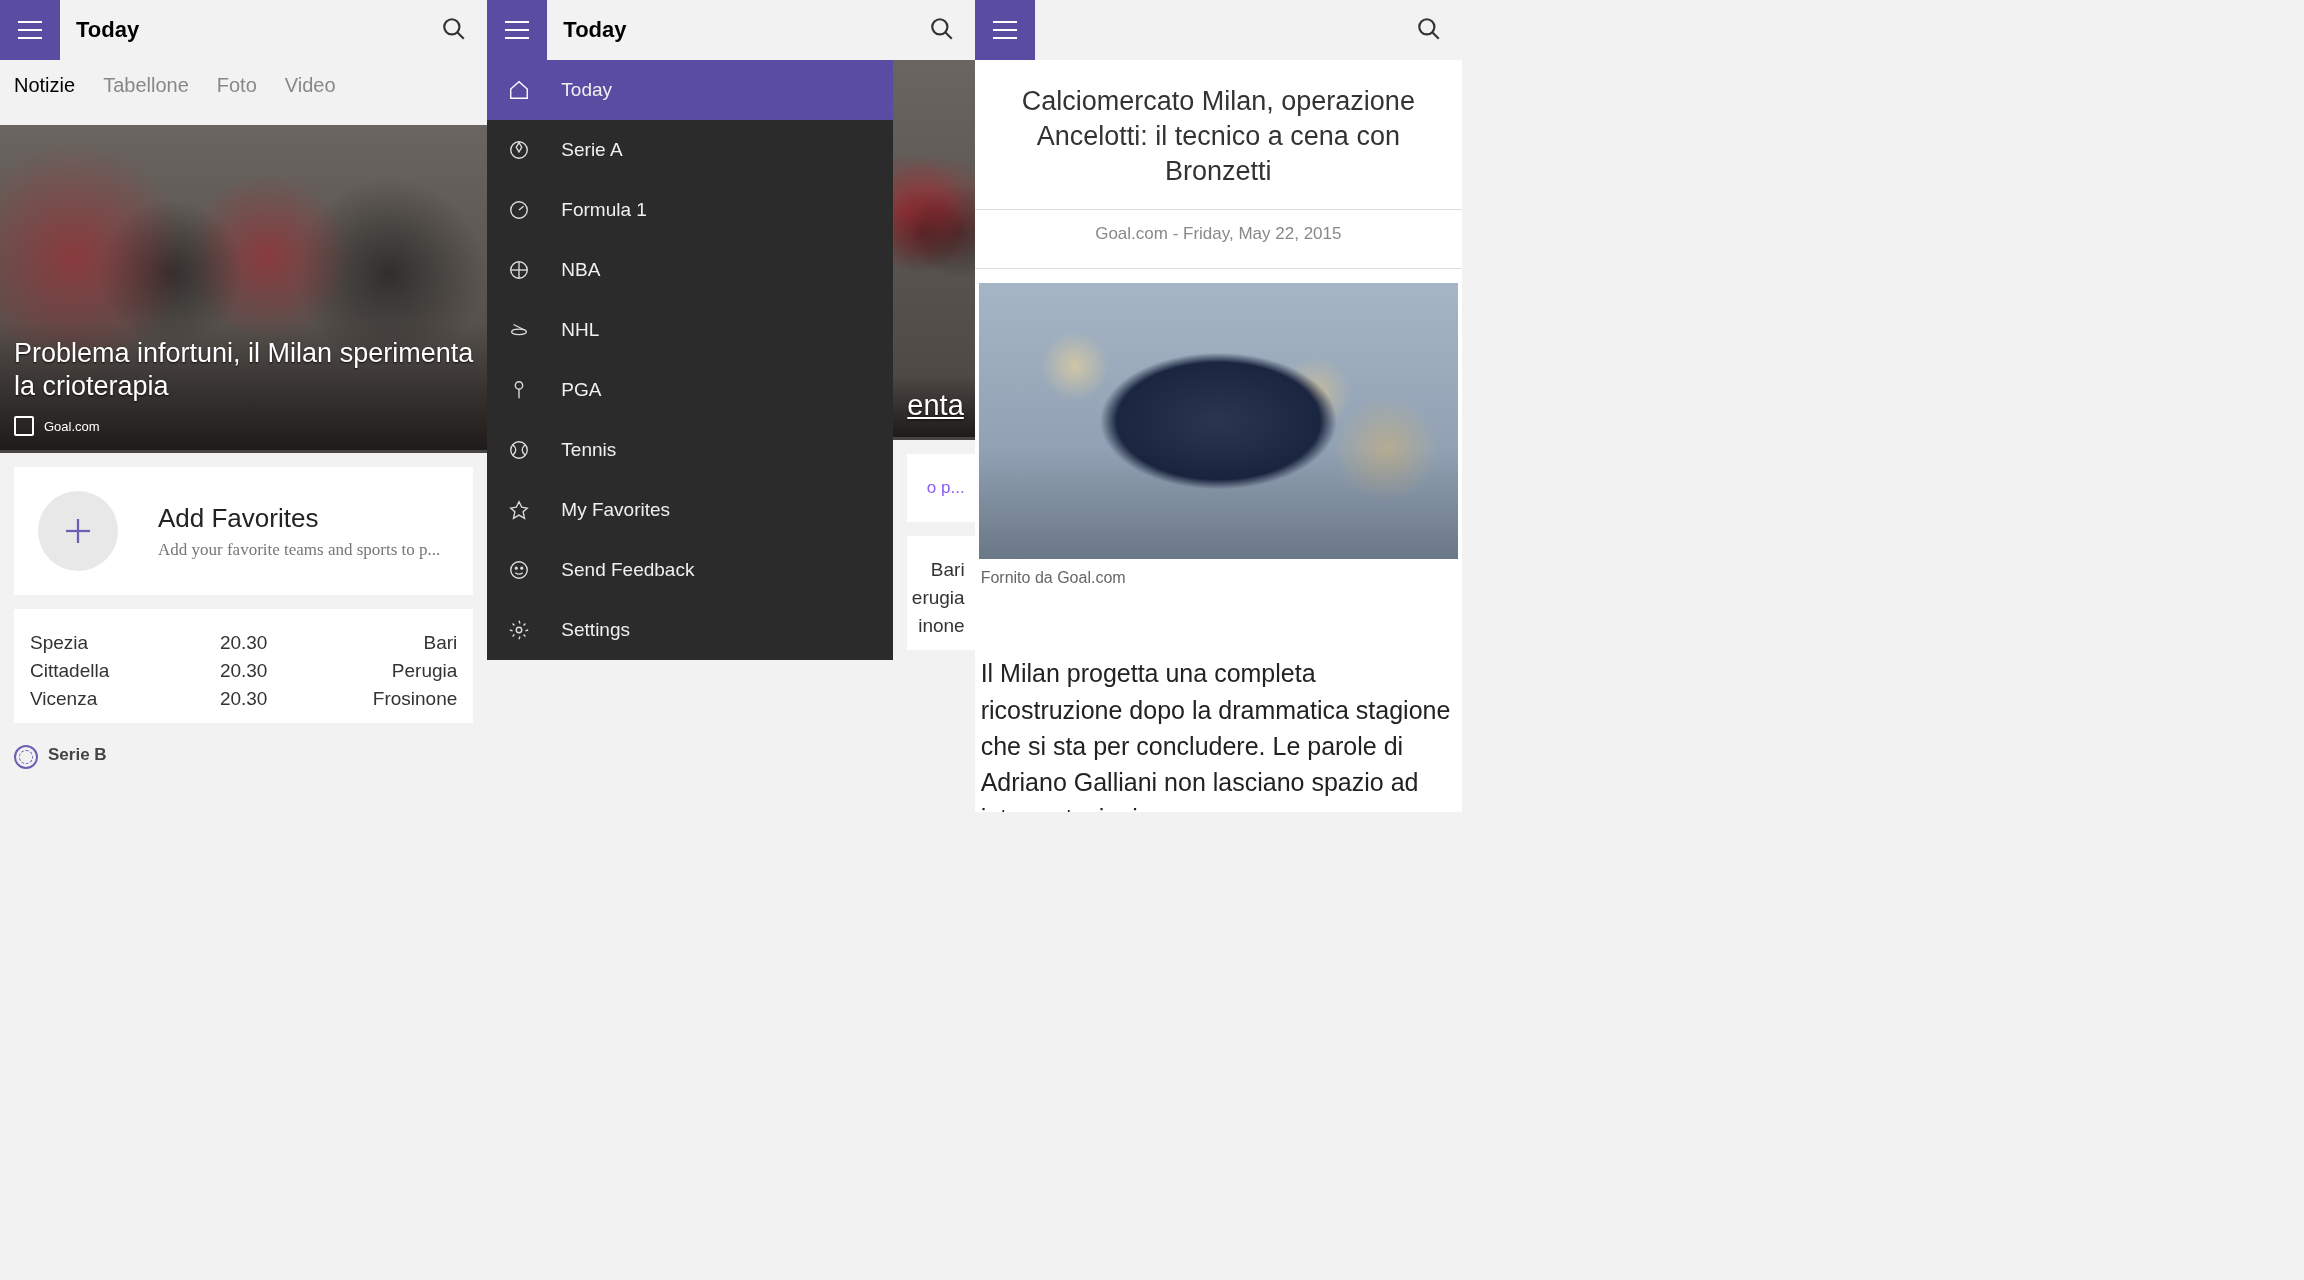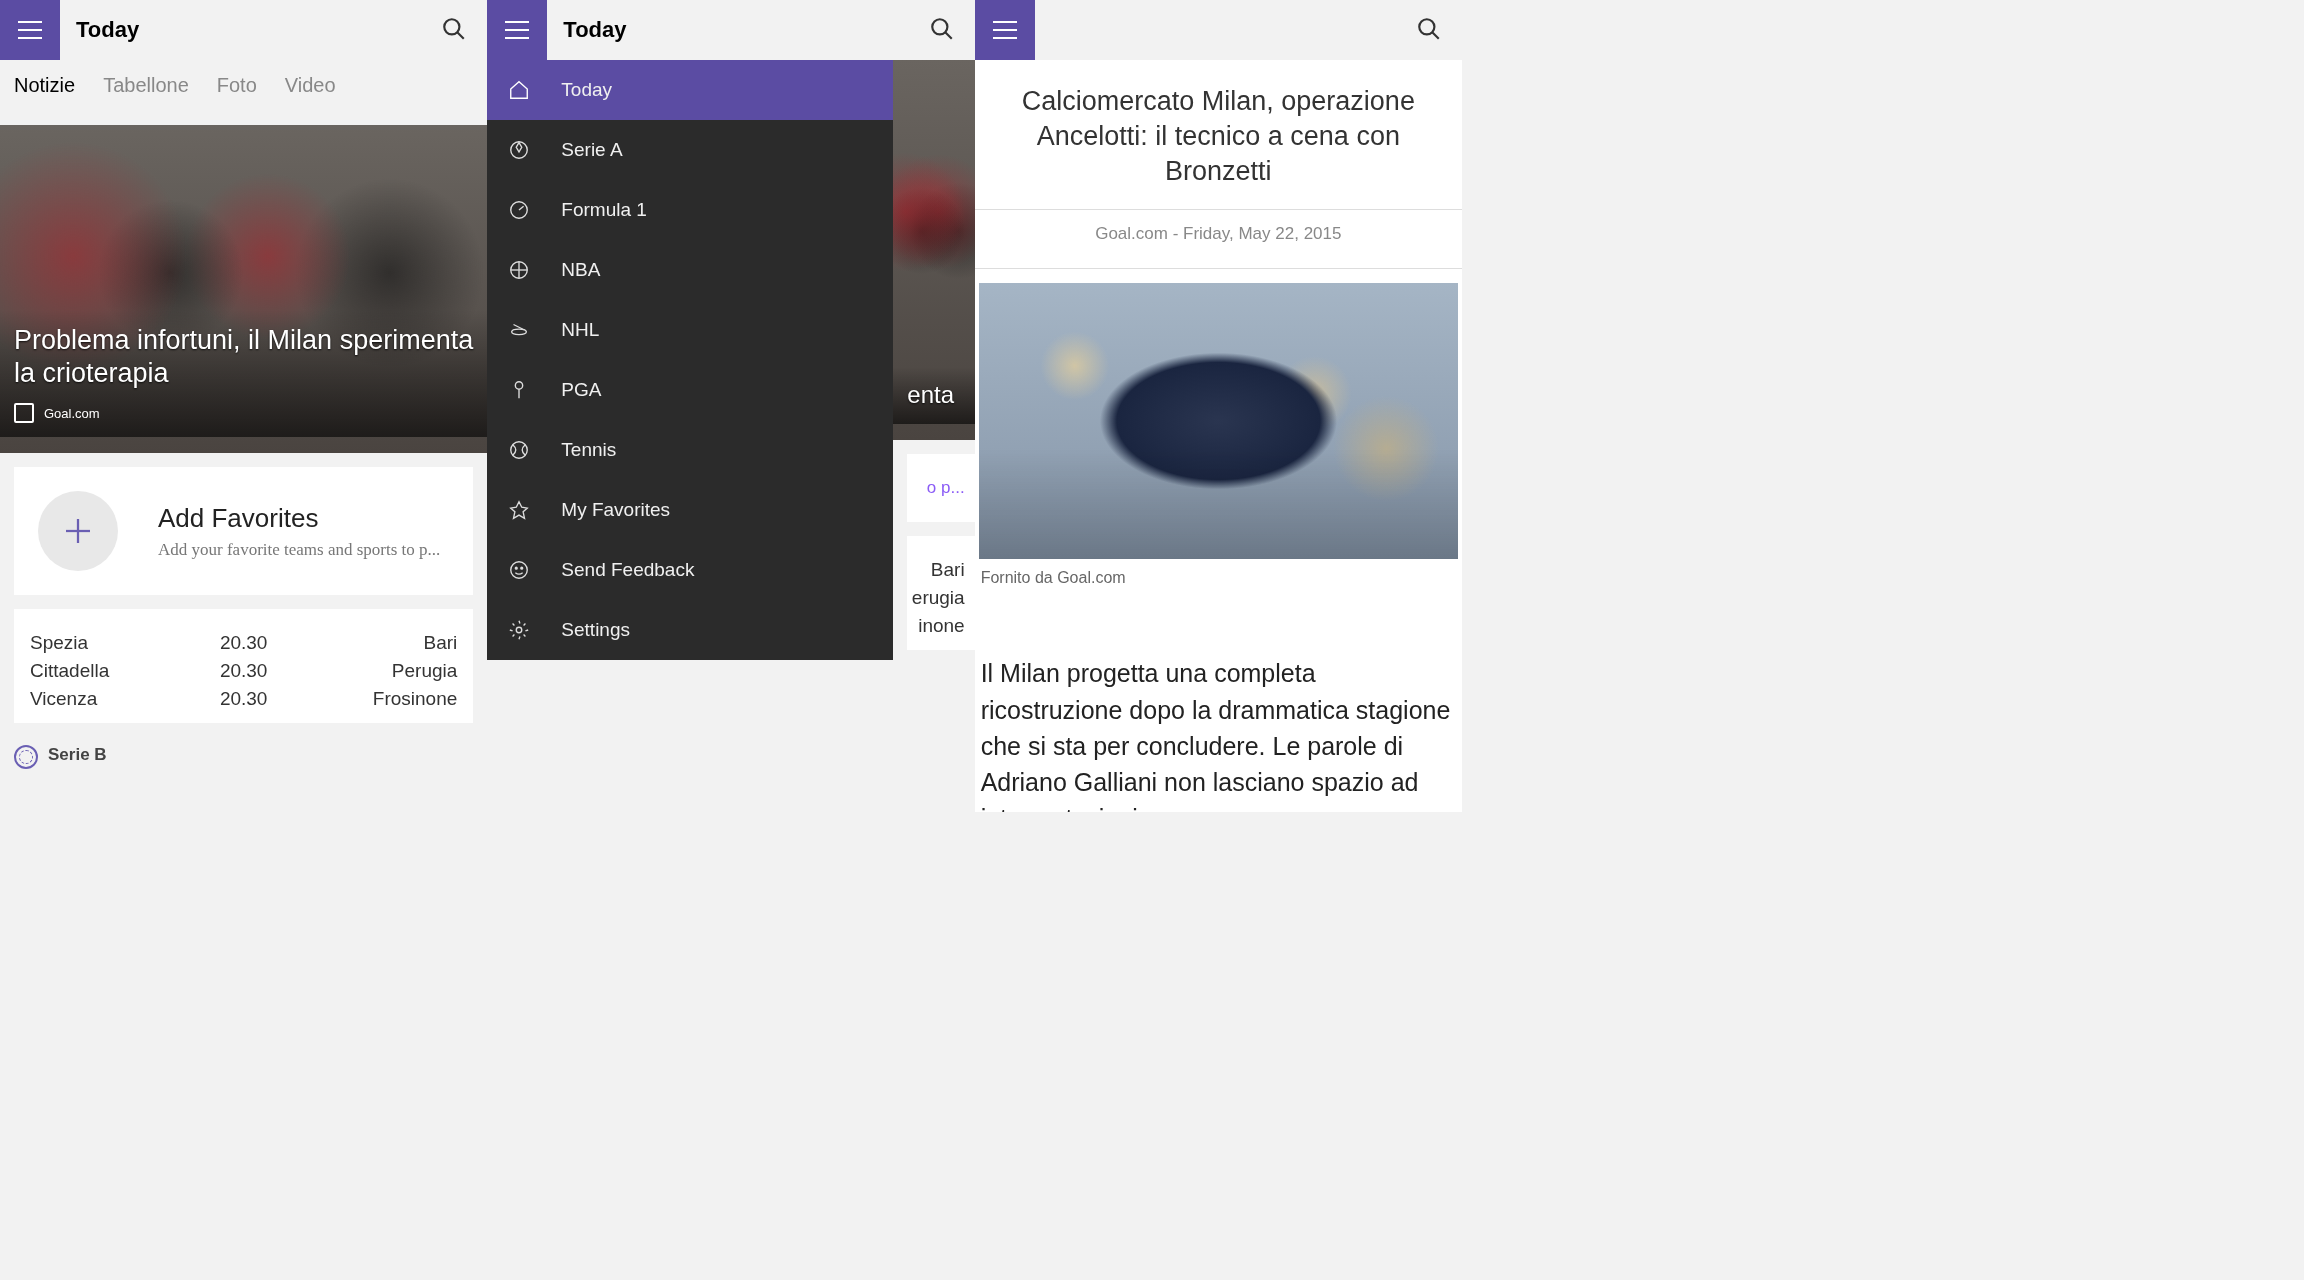--- a/index.html
+++ b/index.html
@@ -15,21 +15,21 @@
 .tabs { display: flex; gap: 28px; padding: 14px 14px 28px; background: #f2f2f2; }
 .tab { font-size: 20px; color: #888; cursor: pointer; }
 .tab.active { color: #000; }
 .hero { position: relative; width: 100%; height: 328px; background: linear-gradient(180deg, #5a5555 0%, #3a3535 60%, #1a1818 100%); overflow: hidden; }
 .hero-bg { position: absolute; inset: 0; background:
   radial-gradient(circle at 15% 40%, rgba(180,30,40,0.5) 0%, transparent 25%),
   radial-gradient(circle at 35% 45%, rgba(20,20,20,0.6) 0%, transparent 20%),
   radial-gradient(circle at 55% 40%, rgba(180,30,40,0.5) 0%, transparent 25%),
   radial-gradient(circle at 80% 45%, rgba(20,20,20,0.6) 0%, transparent 22%),
   linear-gradient(180deg, #6a6560 0%, #4a4440 100%); }
-.hero-overlay { position: absolute; left: 0; right: 0; bottom: 16px; padding: 14px; background: linear-gradient(180deg, transparent 0%, rgba(0,0,0,0.6) 100%); }
+.hero-overlay { position: absolute; left: 0; right: 0; bottom: 3px; padding: 14px; background: linear-gradient(180deg, transparent 0%, rgba(0,0,0,0.6) 100%); }
 .hero-title { color: white; font-size: 27px; font-weight: 400; line-height: 1.2; text-shadow: 0 1px 2px rgba(0,0,0,0.8); }
 .hero-source-row { display: flex; align-items: center; gap: 10px; margin-top: 14px; }
 .hero-source-icon { width: 20px; height: 20px; border: 2px solid white; border-radius: 2px; }
 .hero-source { color: white; font-size: 13px; }
 .fav-card { margin: 14px; background: white; padding: 24px; display: flex; align-items: center; gap: 40px; cursor: pointer; }
 .fav-plus { width: 80px; height: 80px; border-radius: 50%; background: #e8e8e8; display: flex; align-items: center; justify-content: center; flex-shrink: 0; }
 .fav-plus svg { width: 36px; height: 36px; }
 .fav-text h3 { font-size: 26px; font-weight: 400; color: #222; margin-bottom: 6px; }
 .fav-text p { font-size: 17px; color: #777; font-family: Liberation Serif, serif; }
 .scores-card { margin: 0 14px; background: white; padding: 20px 16px 10px; }
@@ -49,21 +49,21 @@
 .drawer-item.with-sub { height: 70px; align-items: flex-start; padding-top: 10px; }
 .drawer-icon { width: 24px; height: 24px; display: flex; align-items: center; justify-content: center; flex-shrink: 0; }
 .drawer-icon svg { width: 22px; height: 22px; stroke: #ddd; fill: none; stroke-width: 1.5; }
 .drawer-item.active .drawer-icon svg { stroke: white; }
 .avatar { width: 28px; height: 28px; border-radius: 50%; background: radial-gradient(circle at 40% 40%, #8a5030, #2a1510); flex-shrink: 0; }
 .name-bar { width: 145px; height: 14px; background: #888; margin-bottom: 4px; }
 
 
 .peek { position: absolute; right: 0; top: 60px; bottom: 0; left: 406px; overflow: hidden; }
 .peek .hero { height: 380px; }
-.peek .hero-title { font-size: 24px; text-align: right; padding-right: 10px; }
+.peek .hero-title { font-size: 29px; text-align: right; padding-right: 10px; text-decoration: underline; }
 .peek .fav-card { margin: 14px 0 14px 14px; padding: 24px 10px; justify-content: flex-end; }
 .peek .scores-card { margin: 0 0 0 14px; padding: 20px 10px 10px; }
 .peek .score-row { justify-content: flex-end; }
 
 
 .article { background: white; padding: 24px 0 0; height: calc(100% - 60px); overflow: hidden; }
 .article-title { font-size: 27px; font-weight: 400; text-align: center; padding: 0 20px; line-height: 1.3; color: #333; }
 .article-hr { border: none; border-top: 1px solid #ddd; margin: 20px 0 14px; }
 .article-meta { text-align: center; color: #888; font-size: 17px; margin-bottom: 24px; }
 .article-img { margin: 0 4px 10px; height: 276px; background:

